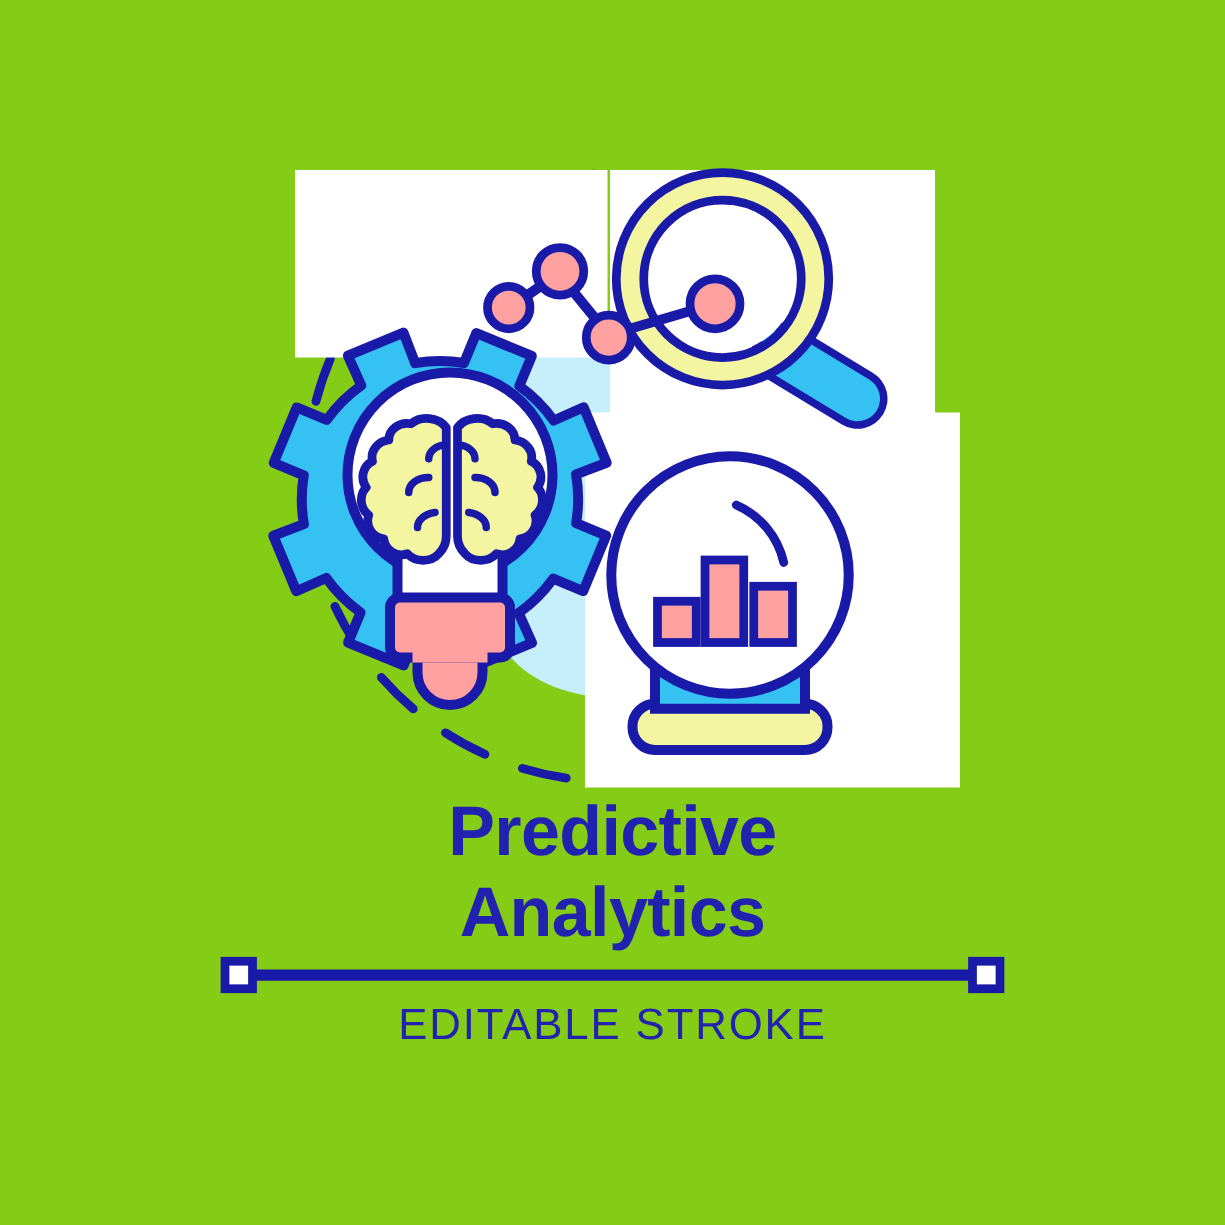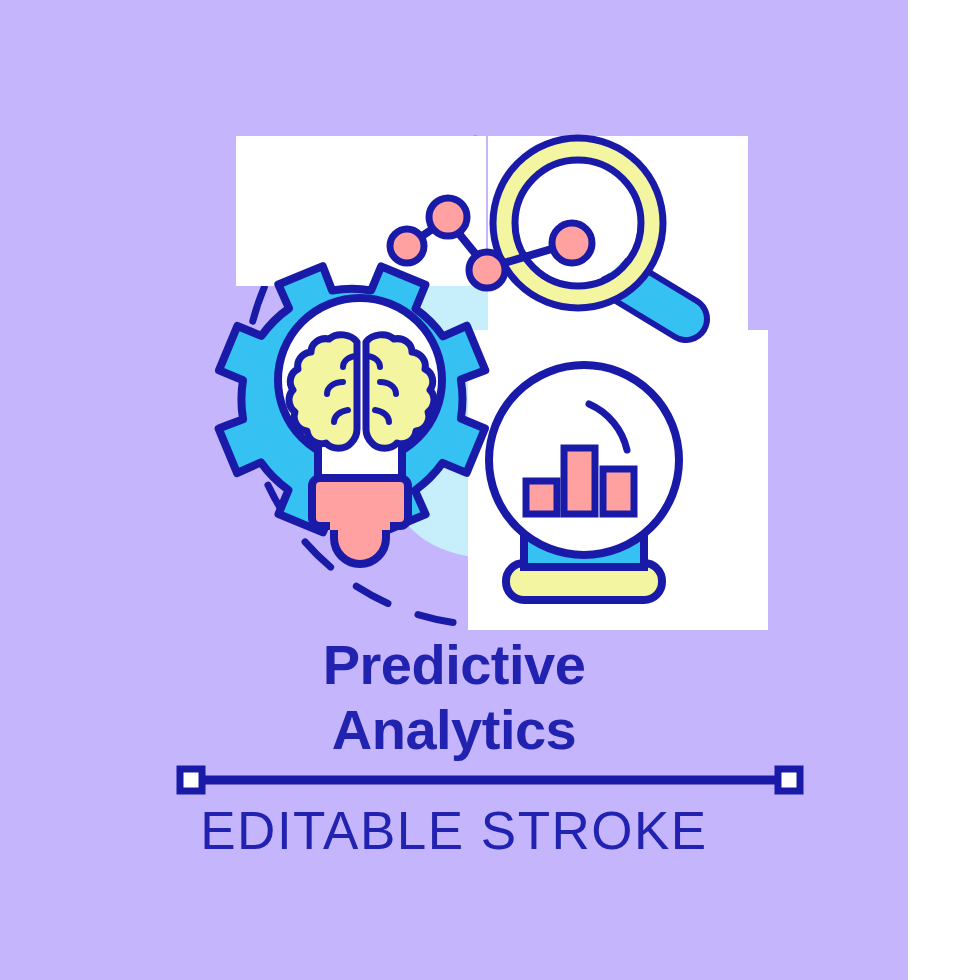--- a/index.html
+++ b/index.html
@@ -9,23 +9,23 @@
     background: #ffffff;
   }
   body {
     width: 980px;
     height: 980px;
     font-family: "Liberation Sans", sans-serif;
     overflow: hidden;
   }
   #stage {
     position: relative;
-    width: 908px;
+    width: 980px;
     height: 980px;
-    background: #c4b5fd;
+    background: #84cc16;
   }
   #artboard {
     position: absolute;
     inset: 0;
     width: 980px;
     height: 980px;
     display: block;
   }
   .concept-title {
     position: absolute;
@@ -43,21 +43,21 @@
     user-select: none;
   }
   .stroke-caption {
     position: absolute;
     left: 0;
     right: 0;
     top: 800px;
     text-align: center;
     font-family: "Liberation Sans", sans-serif;
     font-weight: normal;
-    font-size: 53px;
+    font-size: 35px;
     letter-spacing: 1.5px;
     color: #2222b0;
     user-select: none;
   }
 </style>
 </head>
 <body>
 
 <div id="stage">
 

